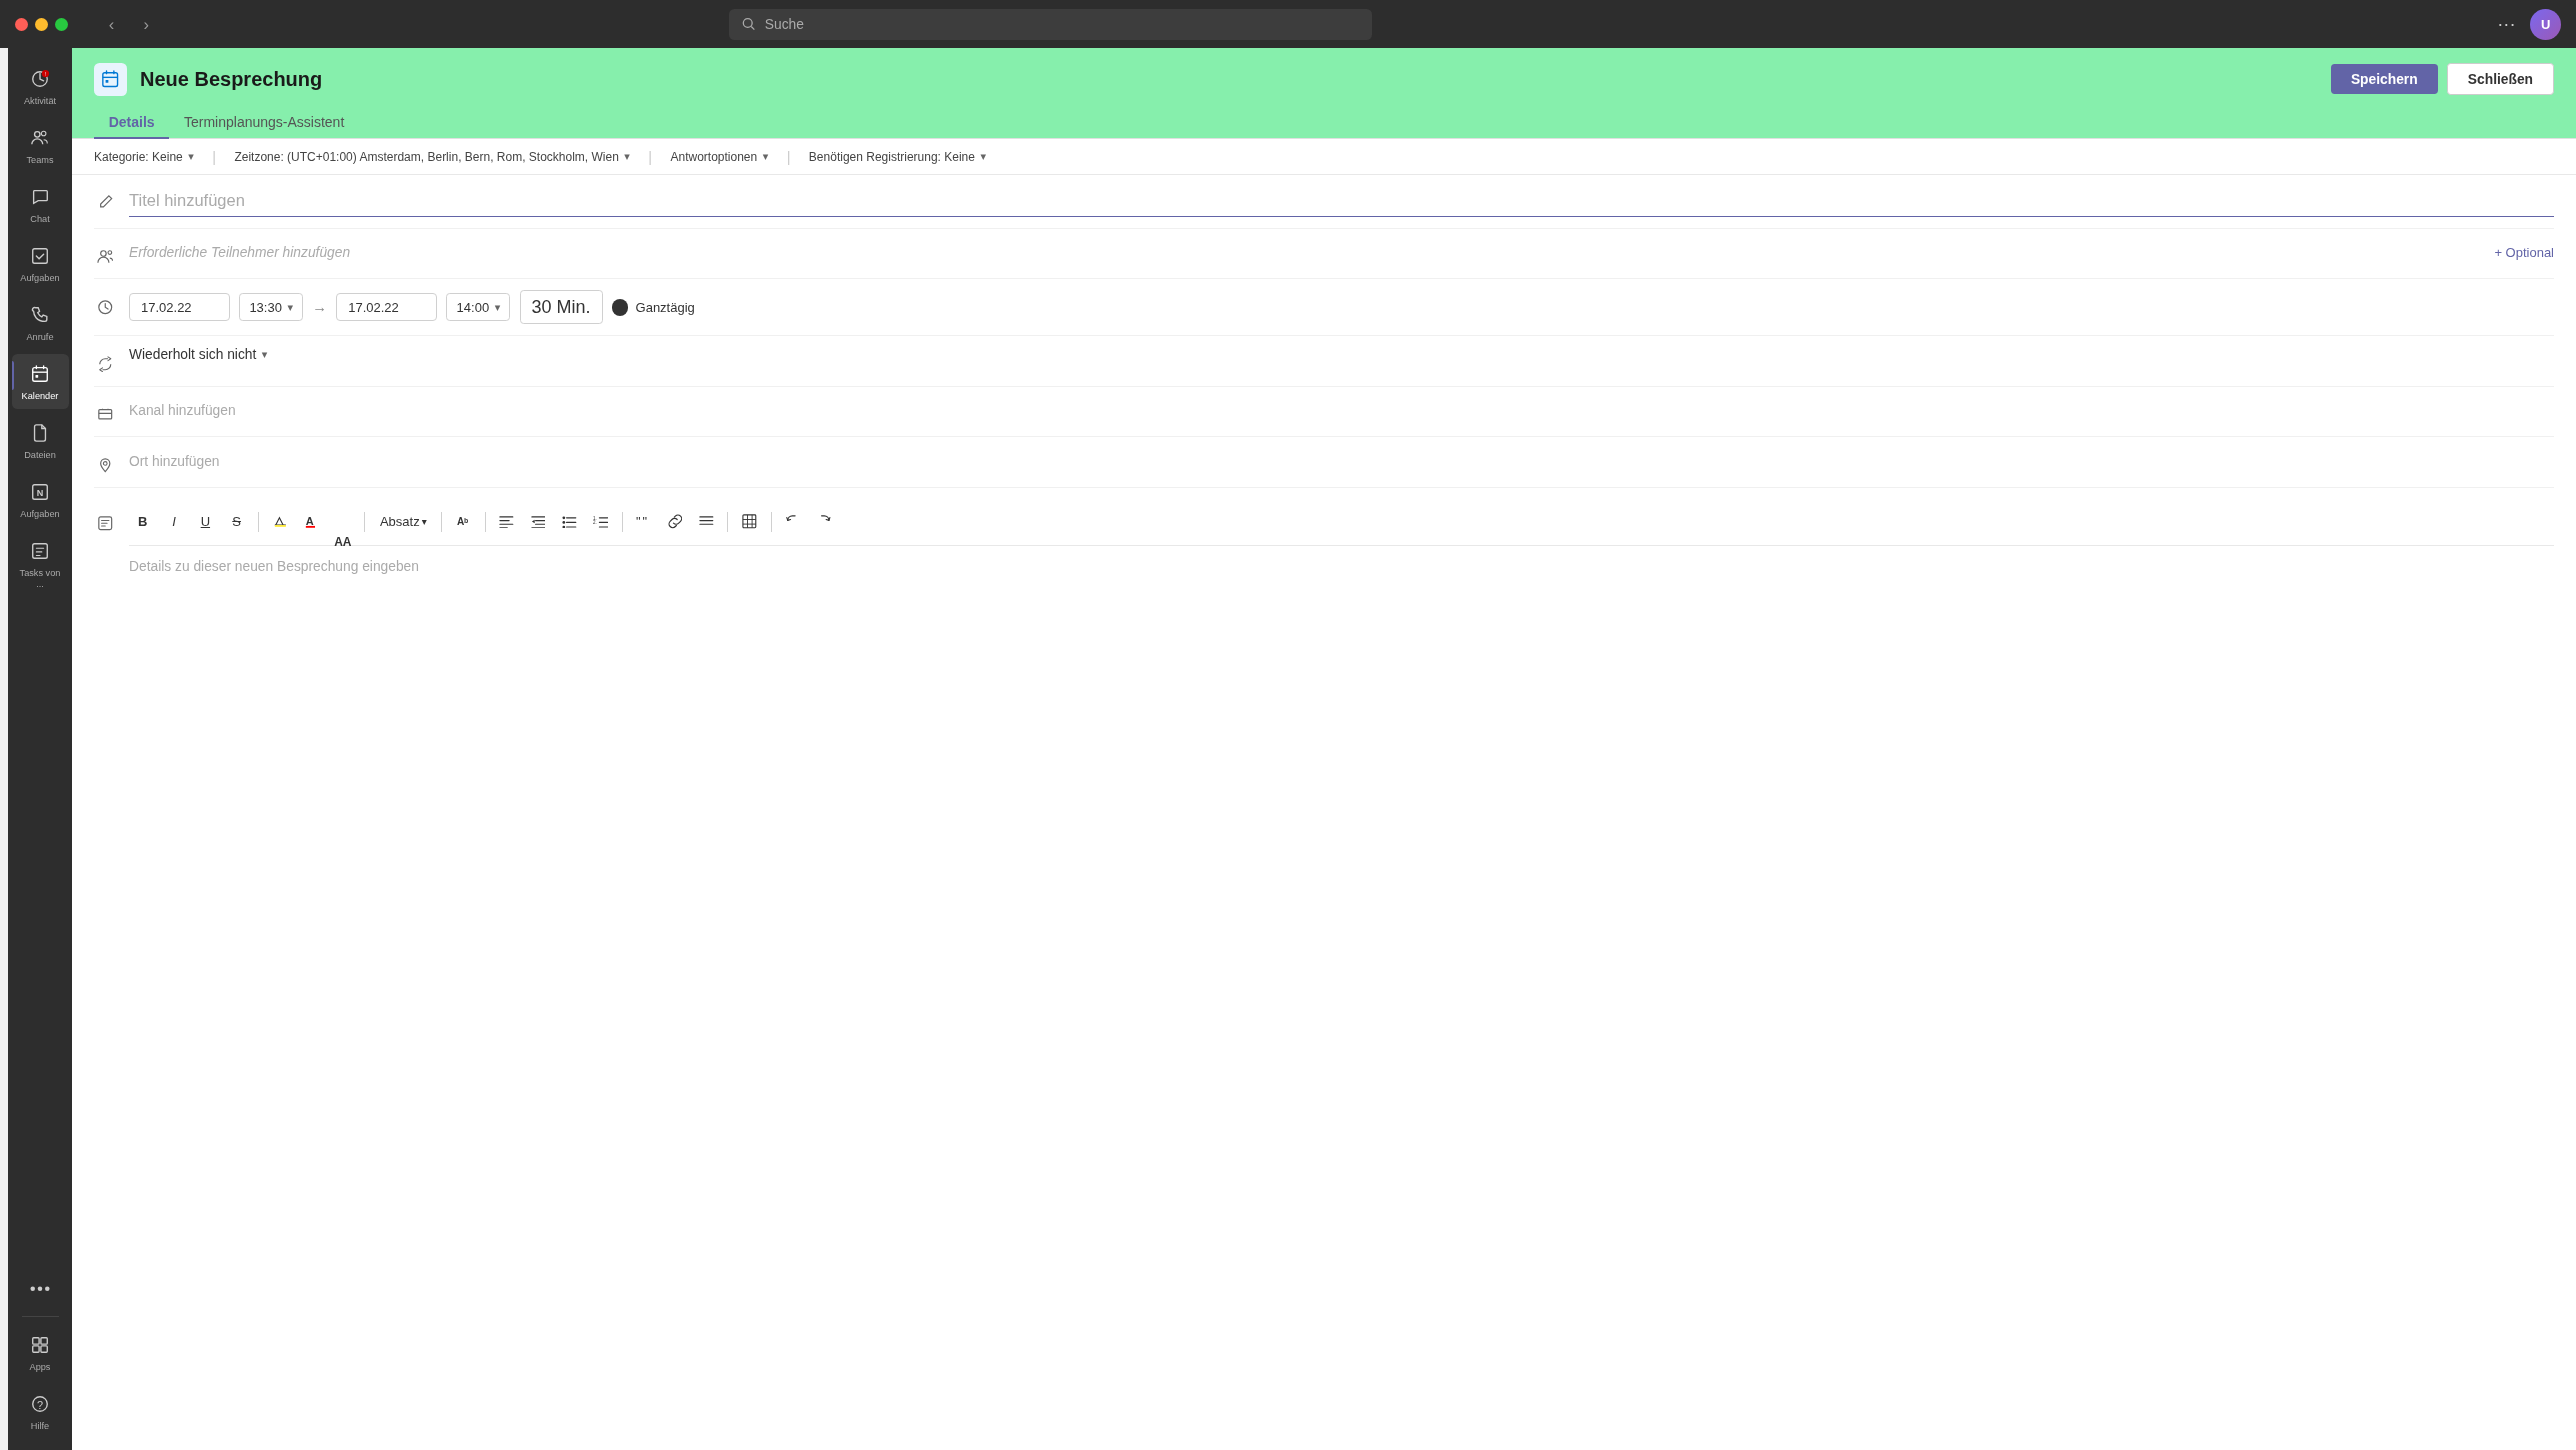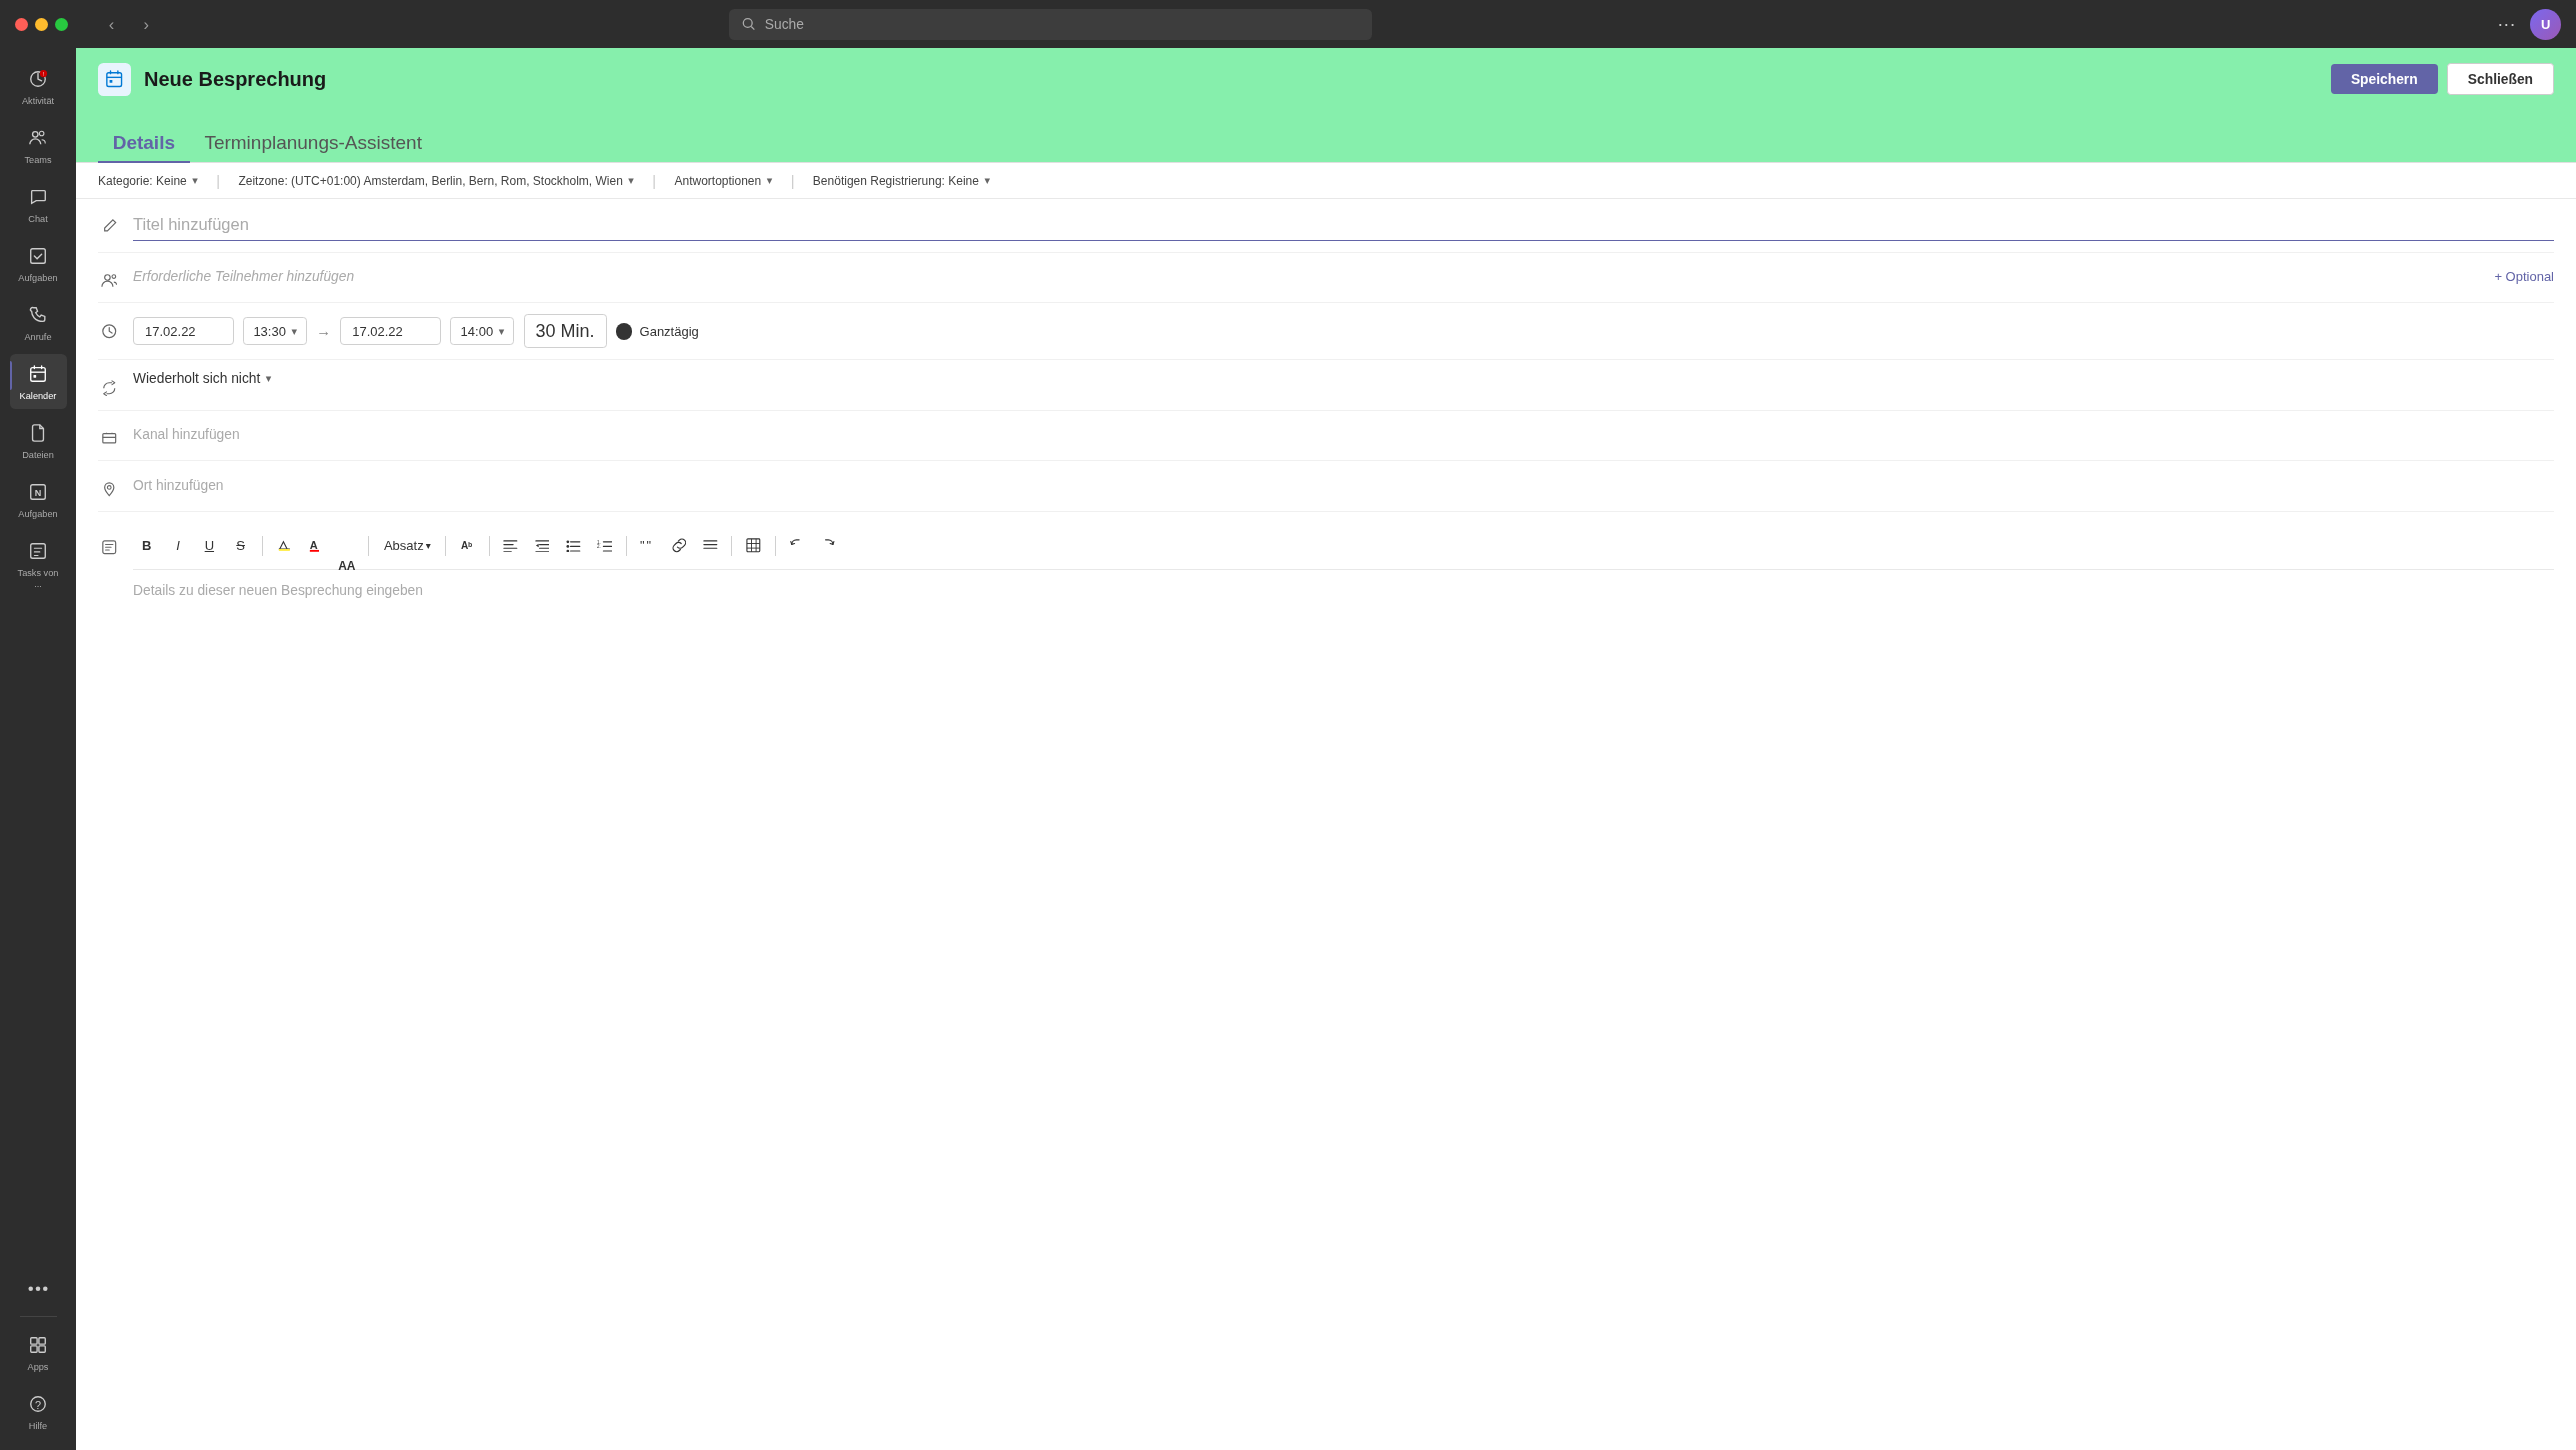--- a/index.html
+++ b/index.html
@@ -100,28 +100,29 @@
 
     
     .app-body {
       display: flex;
       flex: 1;
       overflow: hidden;
     }
 
     
     .sidebar {
-      width: 76px;
+      width: 64px;
       background: #2d2d2d;
       display: flex;
       flex-direction: column;
       align-items: center;
       padding: 11px 0;
       gap: 3.7px;
       flex-shrink: 0;
+      margin-left: 8px;
     }
     .sidebar-item {
       display: flex;
       flex-direction: column;
       align-items: center;
       padding: 7.3px 5.5px;
       border-radius: 5.5px;
       cursor: pointer;
       width: 57px;
       gap: 3.7px;
@@ -206,26 +207,25 @@
       font-size: 20px;
       font-weight: 600;
       color: #1a1a1a;
     }
     .meeting-tabs {
       display: flex;
       gap: 0;
     }
     .meeting-tab {
       padding: 7.3px 14.7px;
-      font-size: 19px;
+      font-size: 14px;
       color: #555;
       cursor: pointer;
       border-bottom: 2.8px solid transparent;
       margin-bottom: -0.9px;
-      margin-top: 18px;
     }
     .meeting-tab.active {
       color: #6264a7;
       border-bottom-color: #6264a7;
       font-weight: 600;
     }
     .meeting-actions {
       display: flex;
       gap: 9.2px;
       align-items: center;

